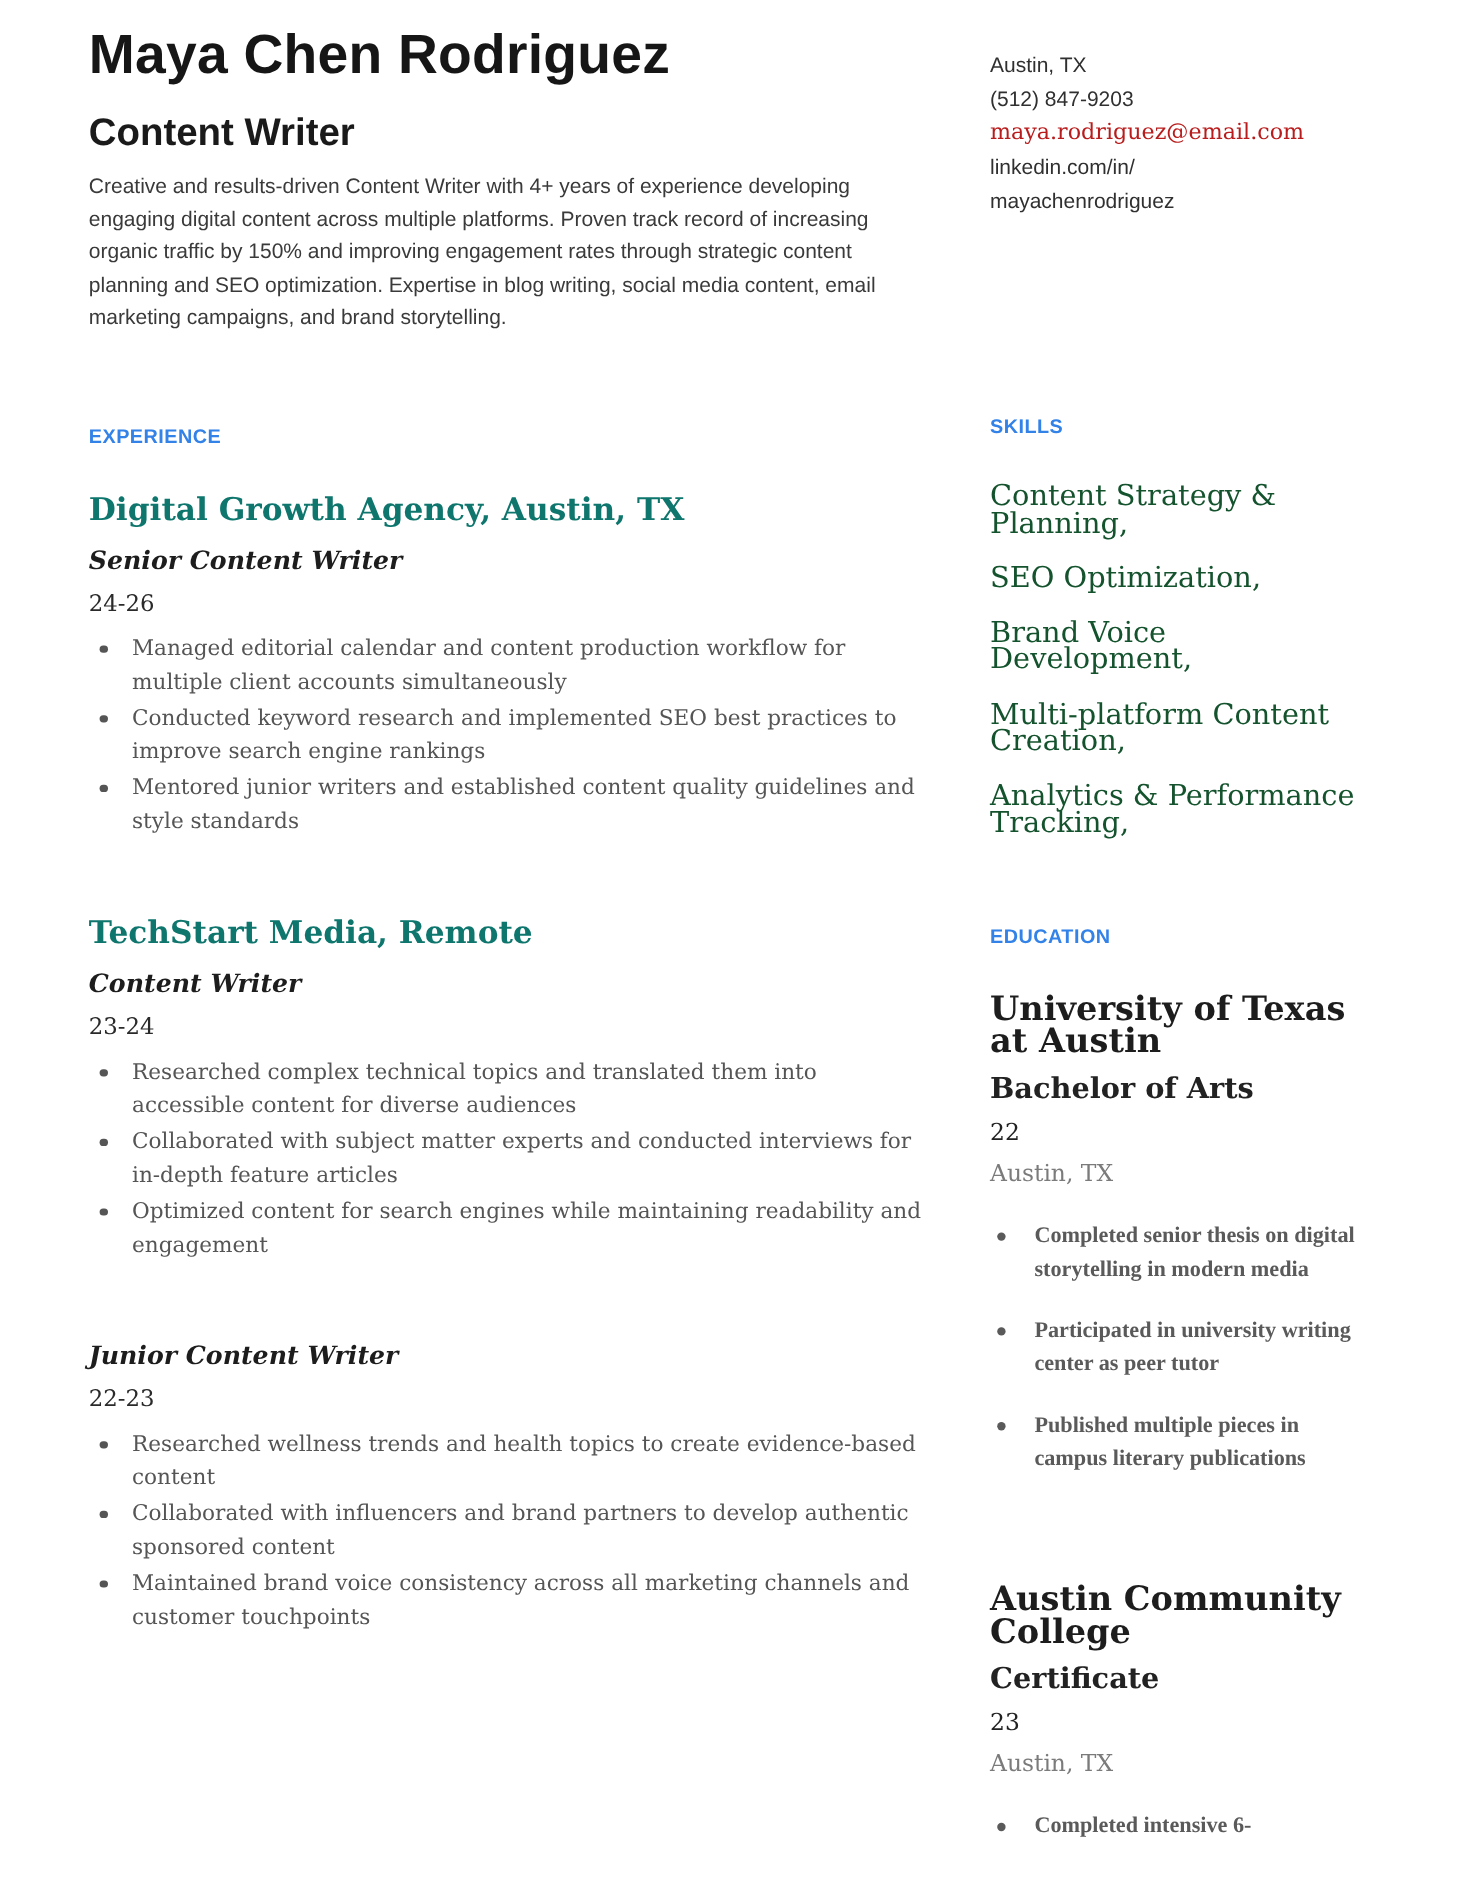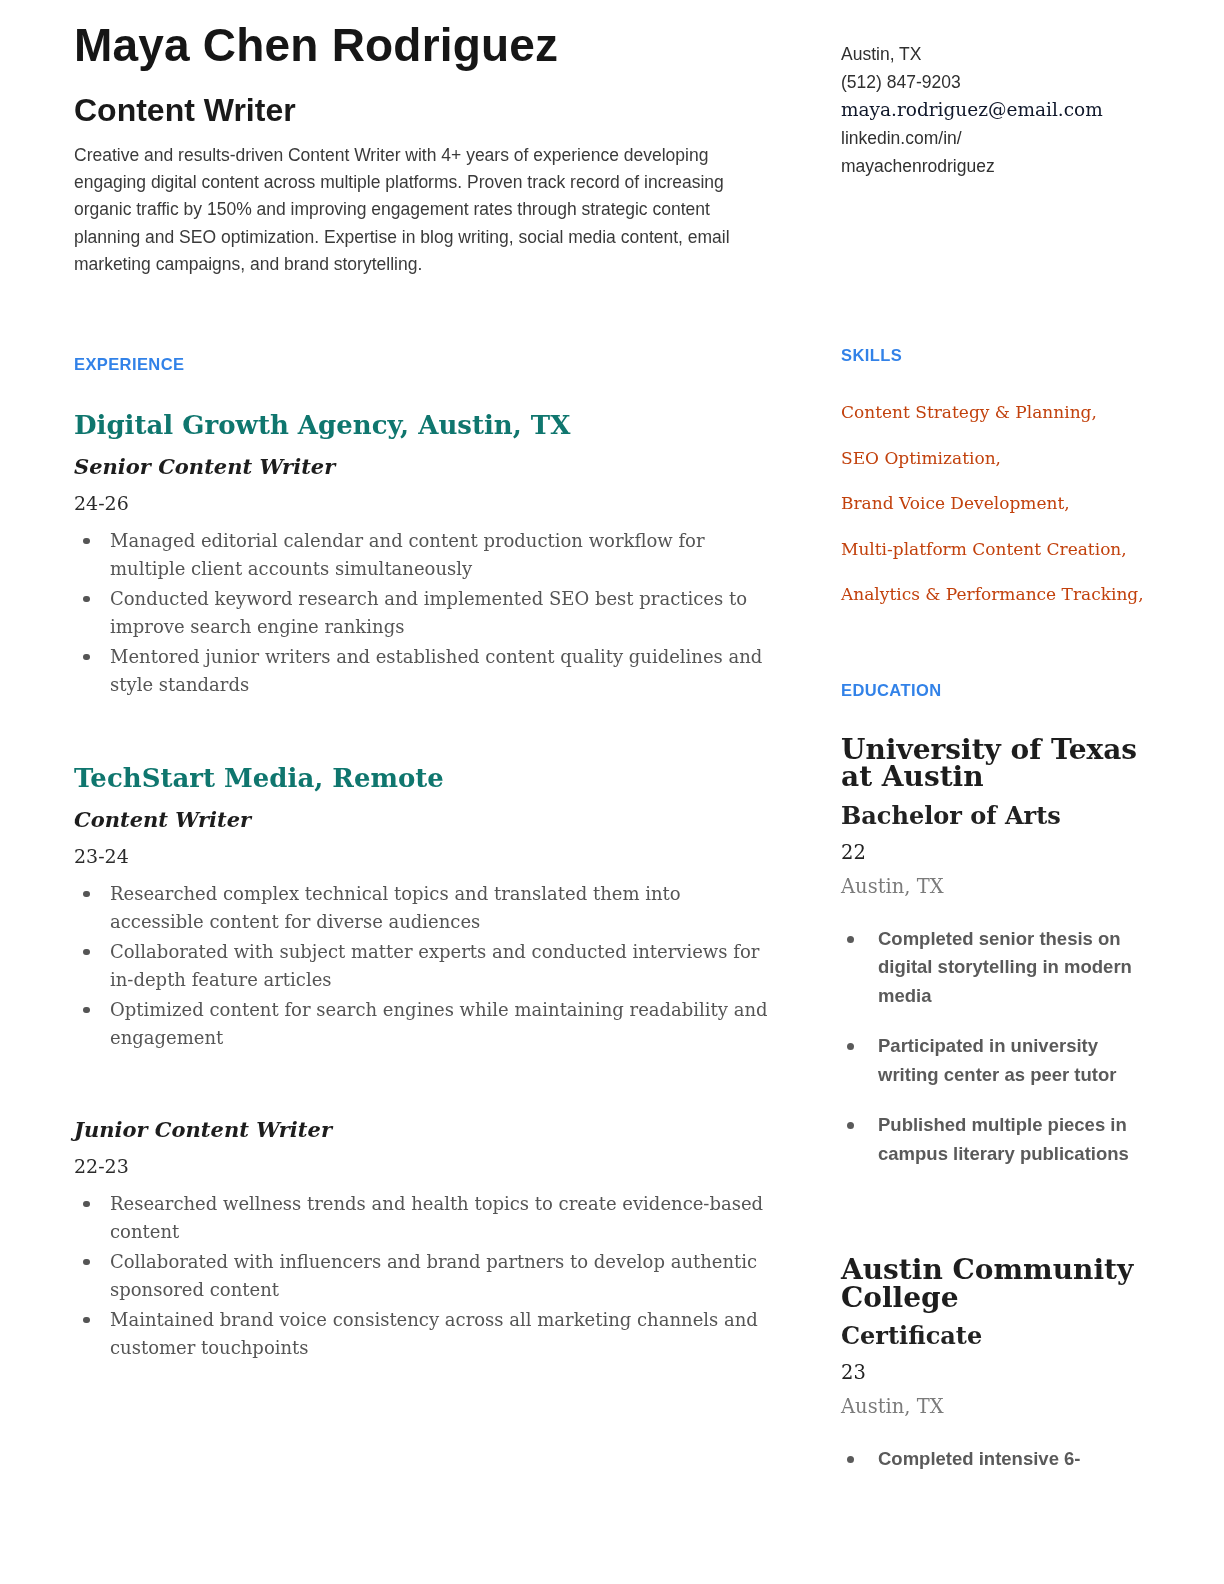--- a/index.html
+++ b/index.html
@@ -5,21 +5,21 @@
   * { margin:0; padding:0; box-sizing:border-box; }
   html,body { background:#ffffff; }
   .page {
     position:relative;
     width:1224px; height:1584px;
     margin:0 auto;
     background:#ffffff;
     overflow:hidden;
     display:grid;
     grid-template-columns:703px 310px;
-    column-gap:64px;
+    column-gap:48px;
     padding:0 73px 0 74px;
     font-family:"Liberation Sans", sans-serif;
     color:#1b1b1b;
   }
 
   
   .name {
     margin-top:20px;
     font-family:"Liberation Sans", sans-serif;
     font-weight:700;
@@ -98,30 +98,30 @@
   
   .contact {
     margin-top:40px;
     font-size:17.5px;
     line-height:28px;
     color:#303030;
   }
   .email-link {
     font-family:"DejaVu Serif", serif;
     font-size:18.5px;
-    color:#0f172a;
+    color:#b91c1c;
     text-decoration:none;
     cursor:pointer;
   }
   .skills-label { margin-top:167px; }
   .skill-item {
     font-family:"DejaVu Serif", serif;
-    font-size:17px;
+    font-size:24px;
     line-height:22.5px;
-    color:#c2410c;
+    color:#14532d;
     margin-top:23px;
   }
   .skill-item.first { margin-top:37px; }
 
   .edu-label { margin-top:76px; }
   .school { margin-top:37px; }
   .school + .school { margin-top:88px; }
   .school-name {
     font-family:"DejaVu Serif", serif;
     font-weight:700;
@@ -148,21 +148,21 @@
     margin-top:8px;
     font-family:"DejaVu Serif", serif;
     font-size:19.5px;
     line-height:26px;
     color:#7b7b7b;
   }
   ul.edu-bullets { margin-top:25px; list-style:none; }
   ul.edu-bullets li {
     position:relative;
     padding-left:37px;
-    font-family:Liberation Sans, sans-serif;
+    font-family:Liberation Serif, serif;
     font-weight:700;
     font-size:18.5px;
     line-height:28.5px;
     color:#5a5a5a;
     margin-bottom:22px;
   }
   ul.edu-bullets li:last-child { margin-bottom:0; }
   ul.edu-bullets li::before {
     content:"";
     position:absolute;

